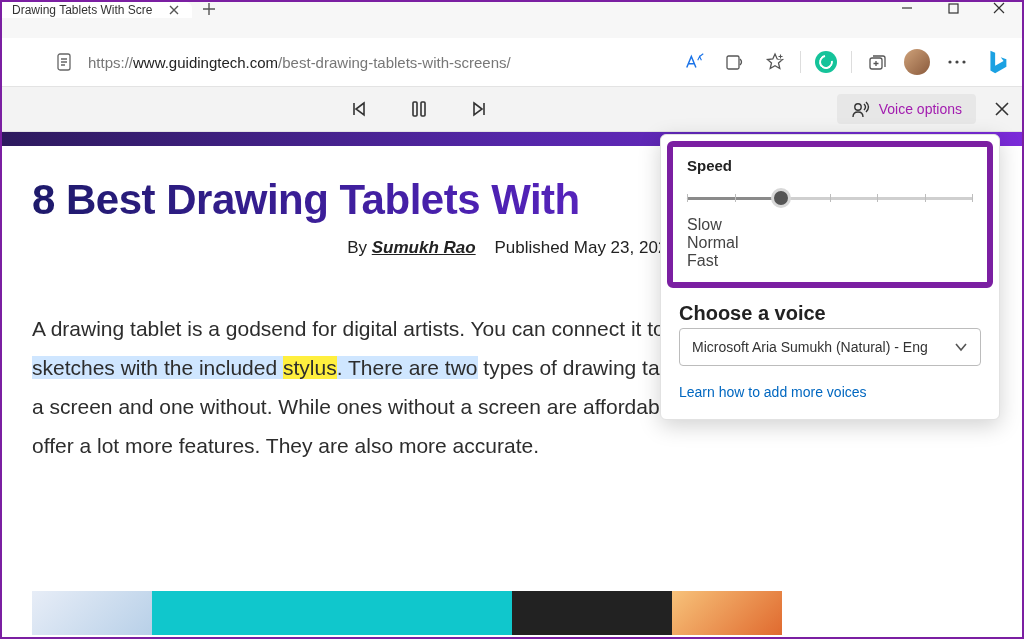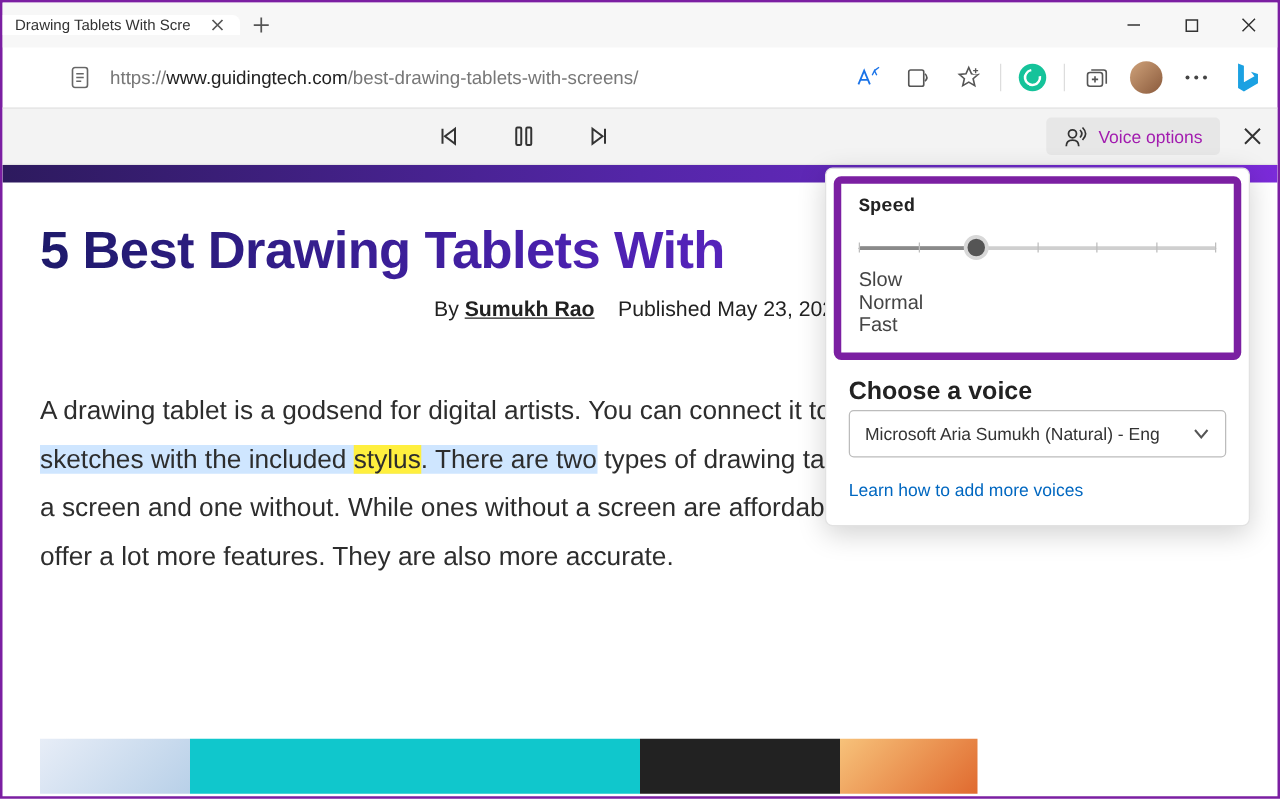--- a/index.html
+++ b/index.html
@@ -1,19 +1,19 @@
 <!DOCTYPE html>
 <html><head>
 <meta charset="utf-8">
 <style>
 * { margin: 0; padding: 0; box-sizing: border-box; font-family: 'Segoe UI', Tahoma, sans-serif; }
 body { width: 1024px; height: 639px; border: 2px solid #7b1fa2; background: #fff; overflow: hidden; position: relative; }
 
 
-.titlebar { height: 36px; display: flex; align-items: center; background: #f7f7f7; }
+.titlebar { height: 36px; display: flex; align-items: flex-start; background: #f7f7f7; }
 .tab { display: flex; align-items: center; padding: 0 10px; background: #fff; border-top-right-radius: 6px; border-bottom: none; min-width: 190px; position: relative; }
 .tab-title { font-size: 12px; color: #333; flex: 1; white-space: nowrap; overflow: hidden; }
 .tab-close { width: 16px; height: 16px; display: flex; align-items: center; justify-content: center; color: #555; border-radius: 3px; cursor: pointer; }
 .newtab { width: 34px; display: flex; align-items: center; justify-content: center; color: #555; cursor: pointer; }
 .titlebar-spacer { flex: 1; }
 .win-controls { display: flex; }
 .win-btn { width: 46px; display: flex; align-items: center; justify-content: center; color: #333; cursor: pointer; }
 
 
 .addrrow { height: 48px; display: flex; align-items: center; padding: 0 8px; gap: 6px; margin-left: 40px; }
@@ -34,37 +34,37 @@
 .voice-options { display: flex; align-items: center; gap: 8px; padding: 6px 14px; margin-right: 6px; background: #e7e7e7; border-radius: 4px; cursor: pointer; font-size: 14px; color: #a21caf; }
 .rt-close { width: 40px; height: 40px; display: flex; align-items: center; justify-content: center; cursor: pointer; color: #333; }
 
 
 .band { height: 14px; background: linear-gradient(90deg,#2d1a5e,#5426a8,#7b2bd9); }
 
 
 .article { padding: 30px 30px 0 30px; position: relative; }
 h1 { font-size: 42px; font-weight: 800; background: linear-gradient(90deg,#1e1a6b 0%,#4b21b0 45%,#7a2be0 100%); -webkit-background-clip: text; background-clip: text; color: transparent; letter-spacing: -0.5px; }
 .byline { text-align: center; margin-top: 14px; font-size: 17px; color: #222; }
-.byline .author { text-decoration: underline; font-weight: 600; }
+.byline .author { text-decoration: underline; font-weight: 600; font-style: italic; }
 .byline .pub { margin-left: 14px; }
 .body { margin-top: 52px; font-size: 21px; line-height: 1.85; color: #2d2d2d; }
 .hl-blue { background: #cfe6ff; }
 .hl-yellow { background: #ffef3e; }
 
 .thumbs { position: absolute; left: 30px; bottom: 2px; height: 44px; display: flex; gap: 0; }
 .thumb { width: 120px; height: 44px; }
 .thumb.a { background: linear-gradient(135deg,#e7edf7,#b8d0e8); }
 .thumb.b { background: #10c7cc; width: 360px; }
 .thumb.c { background: #222; width: 160px; }
 .thumb.d { background: linear-gradient(135deg,#f7c27a,#e06a2f); width: 110px; }
 
 
 .panel { position: absolute; top: 132px; right: 22px; width: 340px; background: #fff; border: 1px solid #e2e2e2; border-radius: 6px; box-shadow: 0 6px 22px rgba(0,0,0,0.18); padding: 16px 18px 18px; }
 .speed-box { border: 6px solid #7b1fa2; border-radius: 6px; padding: 10px 14px 12px; margin: -10px -12px 14px; }
-.speed-title { font-size: 15px; font-weight: 600; color: #222; margin-bottom: 14px; font-family: Liberation Mono, monospace; }
+.speed-title { font-size: 15px; font-weight: 600; color: #222; margin-bottom: 14px; }
 .slider-wrap { position: relative; height: 20px; }
 .track { position: absolute; left: 0; right: 0; top: 9px; height: 3px; background: #cfcfcf; border-radius: 2px; }
 .track-fill { position: absolute; left: 0; top: 9px; height: 3px; background: #8a8a8a; border-radius: 2px; }
 .ticks { position: absolute; left: 0; right: 0; top: 6px; display: flex; justify-content: space-between; }
 .tick { width: 1px; height: 8px; background: #bdbdbd; }
 .thumb-dot { position: absolute; top: 0; width: 20px; height: 20px; border-radius: 50%; background: #555; border: 3px solid #d8d8d8; transform: translateX(-50%); cursor: pointer; }
 .slider-labels { display: flex; justify-content: space-between; font-size: 16px; color: #444; margin-top: 8px; flex-direction: column; }
 .choose-title { font-size: 20px; font-weight: 600; color: #222; margin-bottom: 3px; }
 .voice-select { border: 1px solid #bcbcbc; border-radius: 4px; padding: 10px 12px; display: flex; align-items: center; justify-content: space-between; font-size: 14px; color: #333; cursor: pointer; }
 .learn-link { display: inline-block; margin-top: 18px; color: #0067c0; font-size: 14px; cursor: pointer; }
@@ -199,21 +199,21 @@
   <div class="rt-close">
     <svg width="14" height="14" viewBox="0 0 14 14">
         <path d="M1 1 L13 13 M13 1 L1 13" stroke="#333" stroke-width="1.6"></path>
       </svg>
   </div>
 </div>
 
 <div class="band"></div>
 
 <div class="article">
-  <h1>5 Best Drawing Tablets With</h1>
+  <h1>8 Best Drawing Tablets With</h1>
   <div class="byline">
     <span>By </span><span class="author">Sumukh Rao</span>
     <span class="pub"><span>Published </span><span>May 23, 2023</span></span>
   </div>
   <p class="body">
     <span>A drawing tablet is a godsend for digital artists. You can connect it to a PC </span><span class="hl-blue"><span>and create drawings or sketches with the included </span><span class="hl-yellow">stylus</span><span>. There are two</span></span><span> types of drawing tablets that you can buy — one with a screen and one without. While ones without a screen are affordable, drawing tablets with screens offer a lot more features. They are also more accurate.</span>
   </p>
 </div>
 
 <div class="thumbs">

